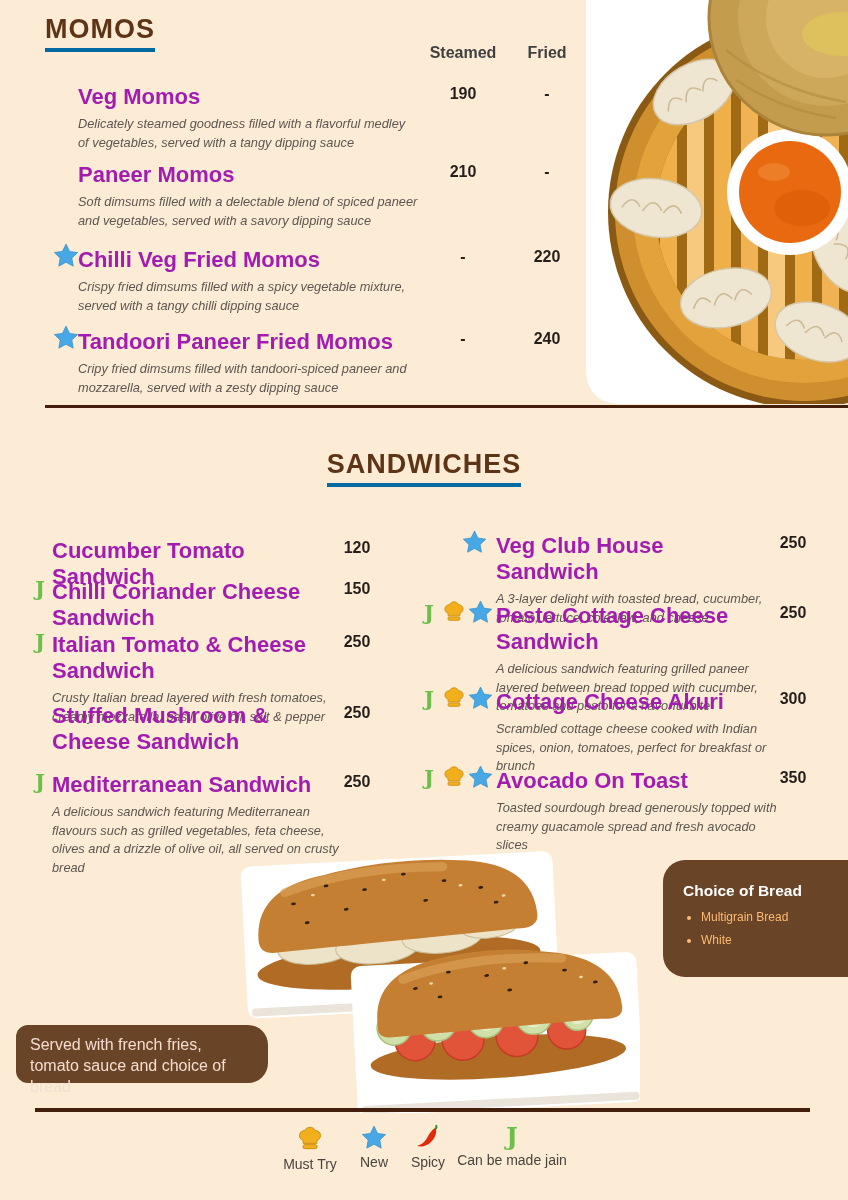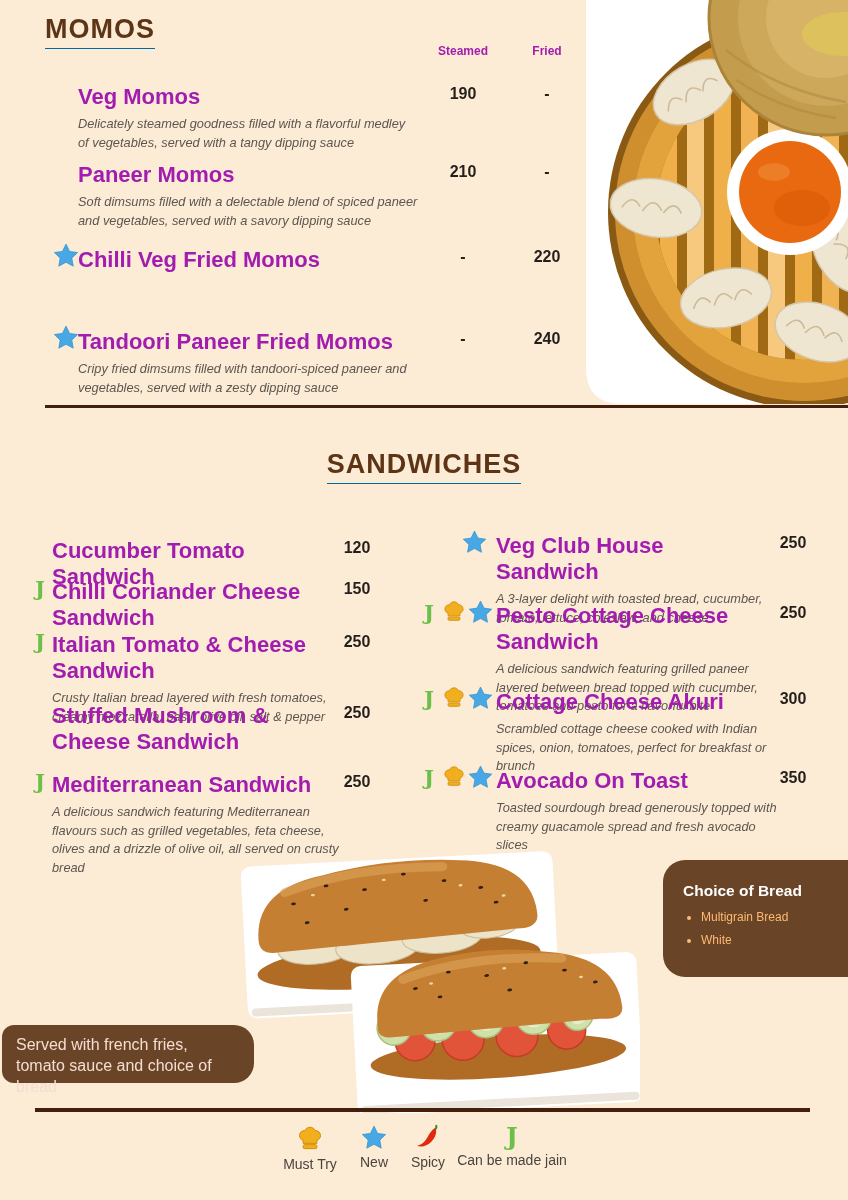--- a/index.html
+++ b/index.html
@@ -5,23 +5,23 @@
   html,body{margin:0;padding:0;}
   body{
     width:848px;height:1200px;position:relative;overflow:hidden;
     background:#fcecd6;
     font-family:"Liberation Sans",sans-serif;
     color:#26211d;
   }
   .abs{position:absolute;}
   .section-title{
     font-size:27px;font-weight:800;letter-spacing:1px;color:#5d3416;
-    border-bottom:1px solid #0369a1;padding-bottom:3px;display:inline-block;
-  }
-  .col-header{font-size:12px;font-weight:700;color:#a21caf;text-align:center;width:76px;}
+    border-bottom:4px solid #0369a1;padding-bottom:3px;display:inline-block;
+  }
+  .col-header{font-size:16px;font-weight:700;color:#404040;text-align:center;width:76px;}
   .item-name{font-size:22px;font-weight:700;color:#a21caf;}
   .item-desc{font-size:12.8px;font-style:italic;color:#5d5650;line-height:1.45;margin-top:5px;}
   .price{font-size:16px;font-weight:700;color:#241f1b;}
   
   .momo-row{position:absolute;left:0;width:600px;}
   .momo-row .item-name{margin-left:78px;max-width:330px;}
   .momo-row .item-desc{margin-left:78px;width:340px;font-style:italic;}
   .momo-row .steamed-col{position:absolute;top:1px;left:425px;width:76px;text-align:center;}
   .momo-row .fried-col{position:absolute;top:1px;left:509px;width:76px;text-align:center;}
   .momo-row .star-badge{position:absolute;left:52px;top:-5px;}
@@ -47,21 +47,21 @@
   
   .bread-box{
     position:absolute;left:663px;top:860px;width:185px;height:117px;
     background:#6a4426;border-radius:22px 0 0 22px;box-sizing:border-box;
     padding:22px 10px 0 20px;
   }
   .bread-box .bb-title{color:#ffffff;font-weight:700;font-size:15.5px;}
   .bread-box ul{margin:10px 0 0 0;padding-left:18px;}
   .bread-box li{color:#fdba74;font-size:12px;margin-bottom:9px;}
   .note-box{
-    position:absolute;left:2px;top:1025px;width:252px;height:58px;
+    position:absolute;left:16px;top:1025px;width:252px;height:58px;
     background:#6a4426;border-radius:12px 20px 20px 12px;box-sizing:border-box;
     padding:10px 14px;color:#f5ddd1;font-size:16px;line-height:1.3;
   }
   
   .legend-item{position:absolute;top:1124px;text-align:center;}
   .legend-item .lg-label{font-size:14px;color:#4a443e;margin-top:2px;}
   .badge-svg{display:block;margin:0 auto;}
   .legend-jain{
     font-family:"DejaVu Serif",serif;font-weight:700;color:#6cc04a;
     font-size:25px;line-height:26px;
@@ -159,32 +159,33 @@
   <div class="price fried-col">-</div>
 </div>
 
 <div class="momo-row" style="top:247px;">
   <span class="star-badge">
     <svg class="badge-svg" width="28" height="28" viewBox="0 0 24 24">
         <path d="M12 1.8l3.1 6.3 6.9.9-5 4.8 1.2 6.9-6.2-3.3-6.2 3.3 1.2-6.9-5-4.8 6.9-.9z" fill="#47a8e5" stroke="#2d8cc9" stroke-width="0.6"></path>
       </svg>
   </span>
   <div class="item-name">Chilli Veg Fried Momos</div>
+  <div class="item-desc">Crispy fried dimsums filled with a spicy vegetable mixture, served with a tangy chilli dipping sauce</div>
   <div class="price steamed-col">-</div>
   <div class="price fried-col">220</div>
 </div>
 
 <div class="momo-row" style="top:329px;">
   <span class="star-badge">
     <svg class="badge-svg" width="28" height="28" viewBox="0 0 24 24">
         <path d="M12 1.8l3.1 6.3 6.9.9-5 4.8 1.2 6.9-6.2-3.3-6.2 3.3 1.2-6.9-5-4.8 6.9-.9z" fill="#47a8e5" stroke="#2d8cc9" stroke-width="0.6"></path>
       </svg>
   </span>
   <div class="item-name">Tandoori Paneer Fried Momos</div>
-  <div class="item-desc">Cripy fried dimsums filled with tandoori-spiced paneer and vegetables, served with a zesty dipping sauce</div>
+  <div class="item-desc">Cripy fried dimsums filled with tandoori-spiced paneer and mozzarella, served with a zesty dipping sauce</div>
   <div class="price steamed-col">-</div>
   <div class="price fried-col">240</div>
 </div>
 
 <div class="divider" style="left:45px;top:405px;width:803px;height:3px;"></div>
 
 <div class="abs" style="left:0;top:449px;width:848px;text-align:center;">
   <span class="section-title">SANDWICHES</span>
 </div>
 

